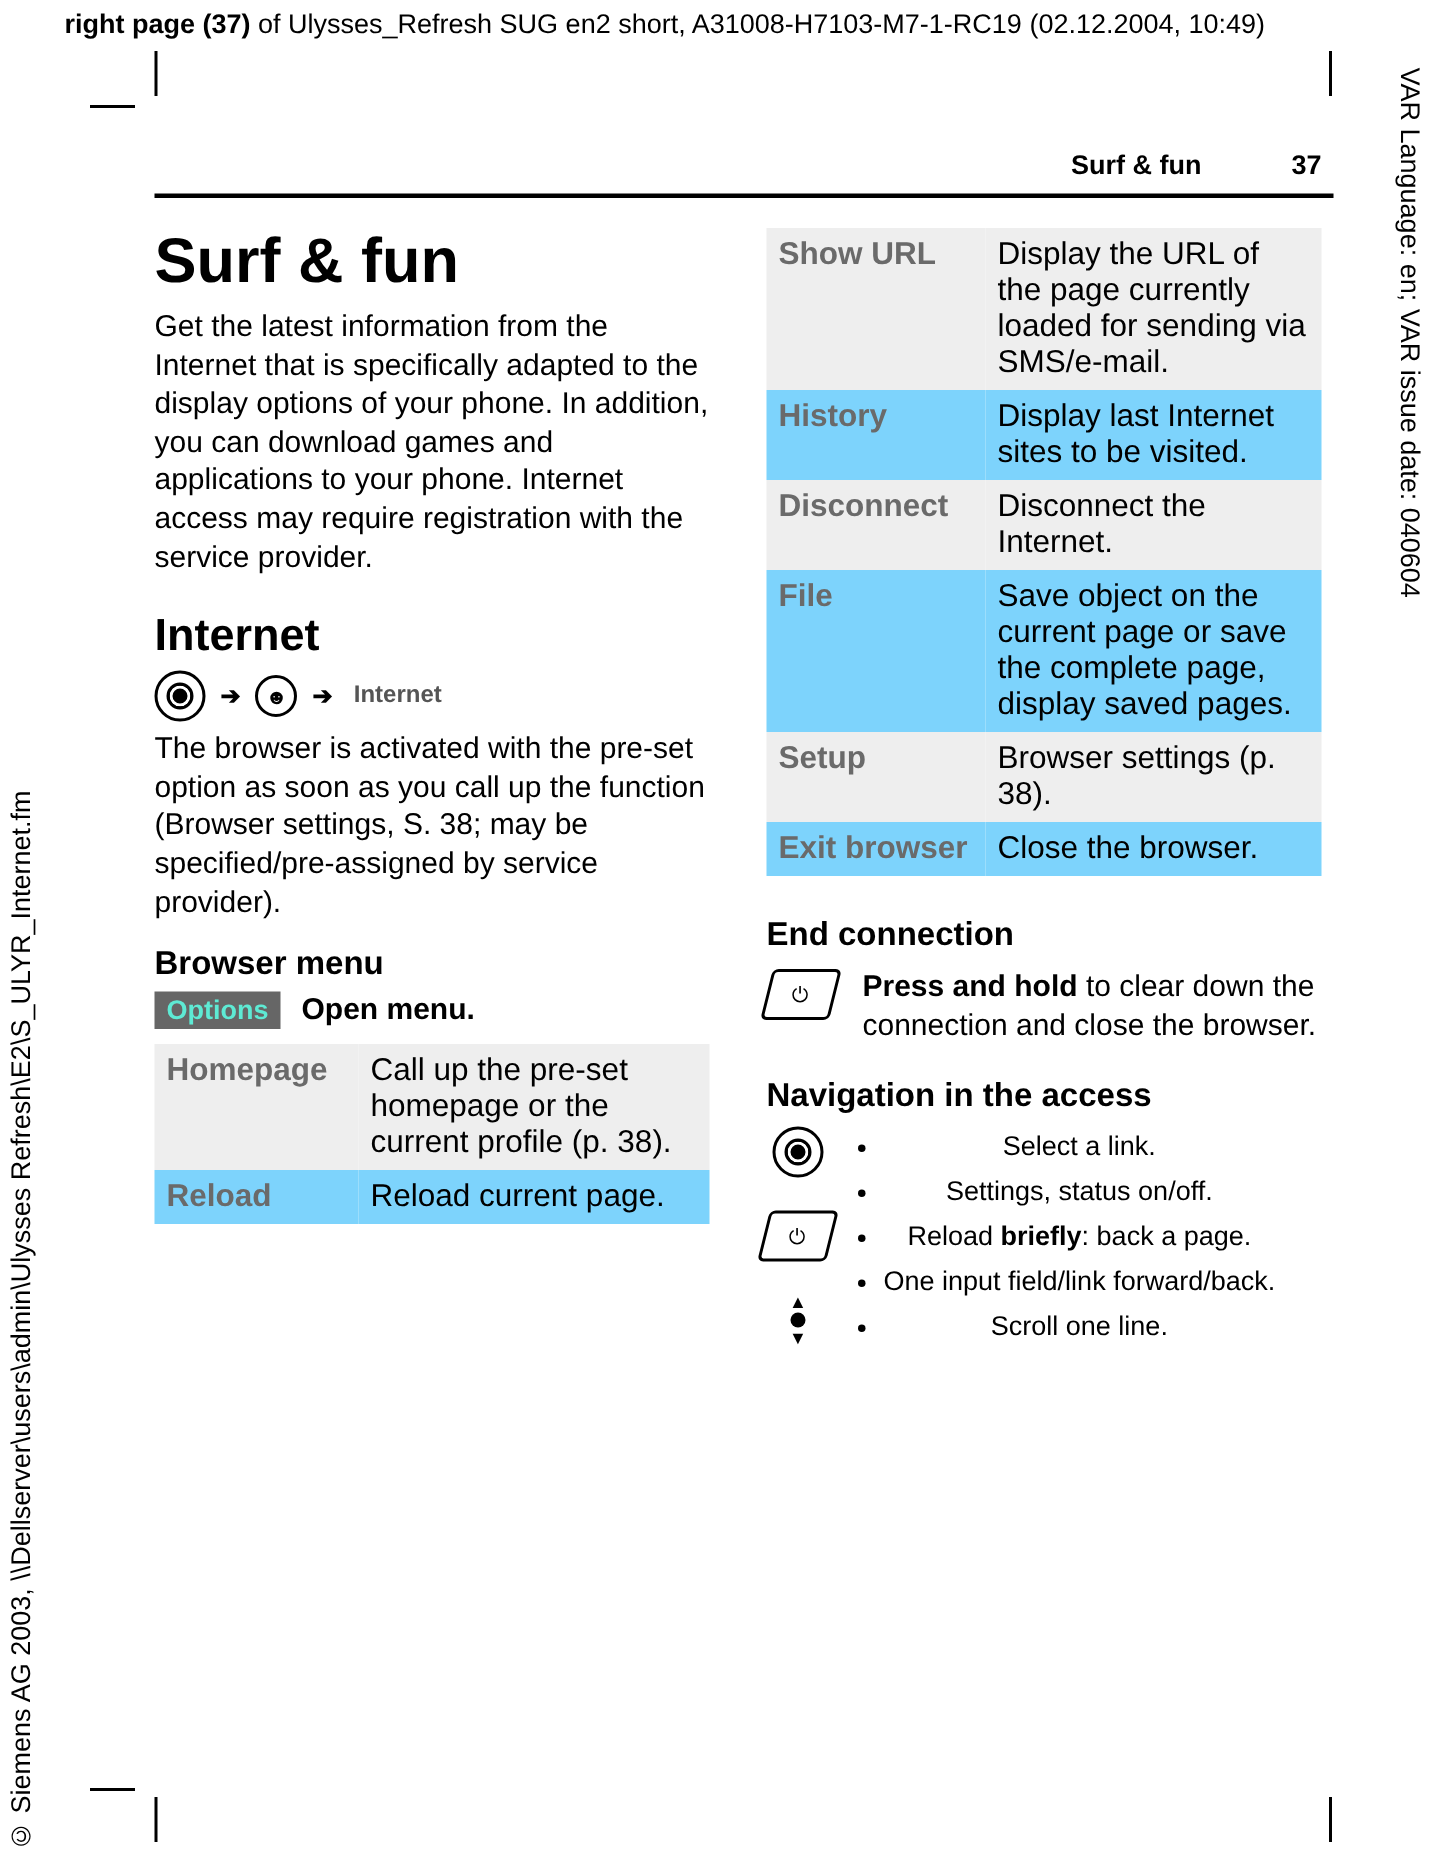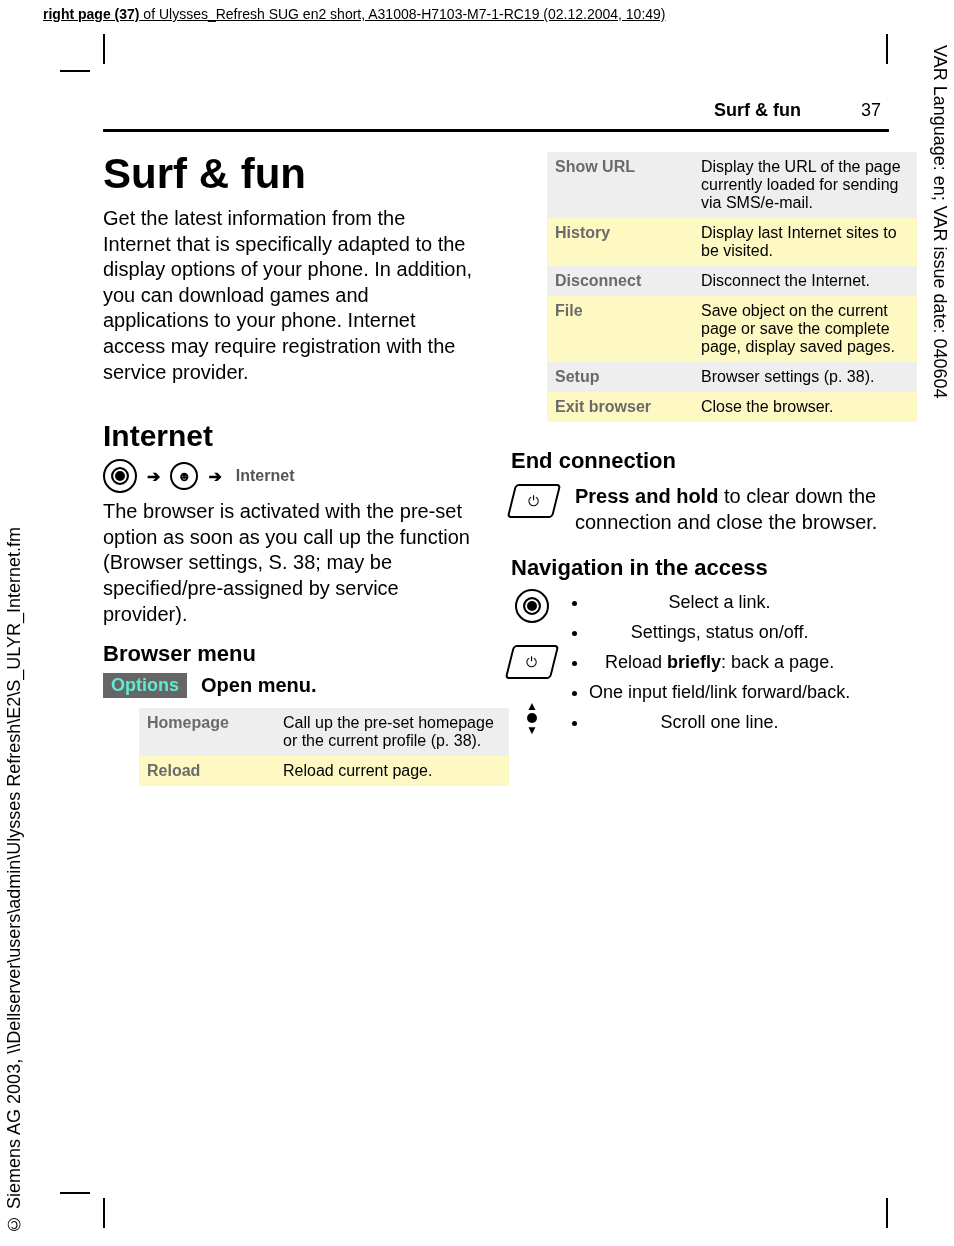--- a/index.html
+++ b/index.html
@@ -1,52 +1,52 @@
 <!DOCTYPE html>
 <html><head>
 <meta charset="utf-8">
 <style>
   html,body{margin:0;padding:0;background:#fff;color:#000;font-family:Arial,Helvetica,sans-serif;}
   .page{position:relative;width:954px;height:1246px;box-sizing:border-box;}
-  .top-header{position:absolute;left:43px;top:6px;font-size:14px;text-decoration:underline;}
+  .top-header{position:absolute;left:43px;top:6px;font-size:18px;}
   .top-header .bold{font-weight:700;}
   .right-vertical{position:absolute;right:4px;top:45px;font-size:18px;writing-mode:vertical-rl;text-orientation:mixed;}
   .left-vertical{position:absolute;left:4px;bottom:12px;font-size:18px;writing-mode:vertical-rl;text-orientation:mixed;transform:rotate(180deg);}
   
   .crop{position:absolute;background:#000;}
   .crop.h{height:2px;}
   .crop.v{width:2px;}
 
   .content{position:absolute;left:103px;right:65px;top:100px;bottom:40px;}
   .running-head{display:flex;justify-content:flex-end;align-items:flex-end;gap:60px;font-size:18px;padding-right:8px;}
   .running-head .sec{font-weight:700;}
-  .running-head .pg{font-weight:400;}
+  .running-head .pg{font-weight:700;}
   .under-rule{height:3px;background:#000;margin-top:8px;}
   .cols{display:flex;gap:38px;margin-top:20px;}
   .col{flex:0 0 370px;}
   h1.title{font-size:42px;font-weight:700;margin:0 0 10px 0;line-height:1.05;}
-  p.intro{font-size:20px;line-height:1.28;margin:0 0 34px 0;}
+  p.intro{font-size:20px;line-height:1.28;margin:0 0 22px 0;}
   h2.sec{font-size:30px;font-weight:700;margin:0 0 6px 0;}
   h3.sub{font-size:22px;font-weight:700;margin:14px 0 4px 0;}
   .navline{display:flex;align-items:center;gap:10px;margin-bottom:6px;}
   .center-key{width:30px;height:30px;border:2px solid #000;border-radius:50%;display:flex;align-items:center;justify-content:center;}
   .center-key::after{content:"";width:14px;height:14px;border:2px solid #000;border-radius:50%;background:#000;box-shadow:inset 0 0 0 2px #fff;}
   .arrow{font-weight:700;}
   .globe{width:24px;height:24px;border:2px solid #000;border-radius:50%;display:flex;align-items:center;justify-content:center;font-size:14px;font-weight:700;}
   .navline .lbl{font-weight:700;color:#555;margin-left:4px;}
   p.body{font-size:20px;line-height:1.28;margin:0 0 14px 0;}
 
   .options-row{display:flex;align-items:center;gap:14px;margin:6px 0 10px 0;}
   .opt-chip{background:#666;color:#5eead4;font-weight:700;padding:2px 8px;font-size:18px;}
   .opt-text{font-size:20px;font-weight:bold;}
 
-  table.menu{width:100%;border-collapse:collapse;font-size:16px;margin-left:36px;}
+  table.menu{width:100%;border-collapse:collapse;font-size:21px;}
   table.menu td{padding:6px 8px;vertical-align:top;border:none;}
   table.menu tr{background:#eee;}
-  table.menu tr.alt{background:#fef9c3;}
+  table.menu tr.alt{background:#7dd3fc;}
   table.menu td.k{width:120px;color:#6a6a6a;font-weight:700;}
   table.menu.col2 td.k{width:130px;}
   .endconn{display:flex;gap:18px;align-items:flex-start;margin-top:10px;}
   .key-end{width:42px;height:30px;border:2px solid #000;border-radius:4px;transform:skewX(-14deg);display:flex;align-items:center;justify-content:center;flex-shrink:0;}
   .key-end span{transform:skewX(14deg);font-size:14px;}
   .endconn .txt{font-size:20px;line-height:1.28;}
   .endconn .txt b{font-weight:700;}
 
   .navlist{display:flex;gap:18px;align-items:flex-start;margin-top:8px;}
   .navlist .iconcol{width:42px;display:flex;flex-direction:column;align-items:center;gap:22px;}

